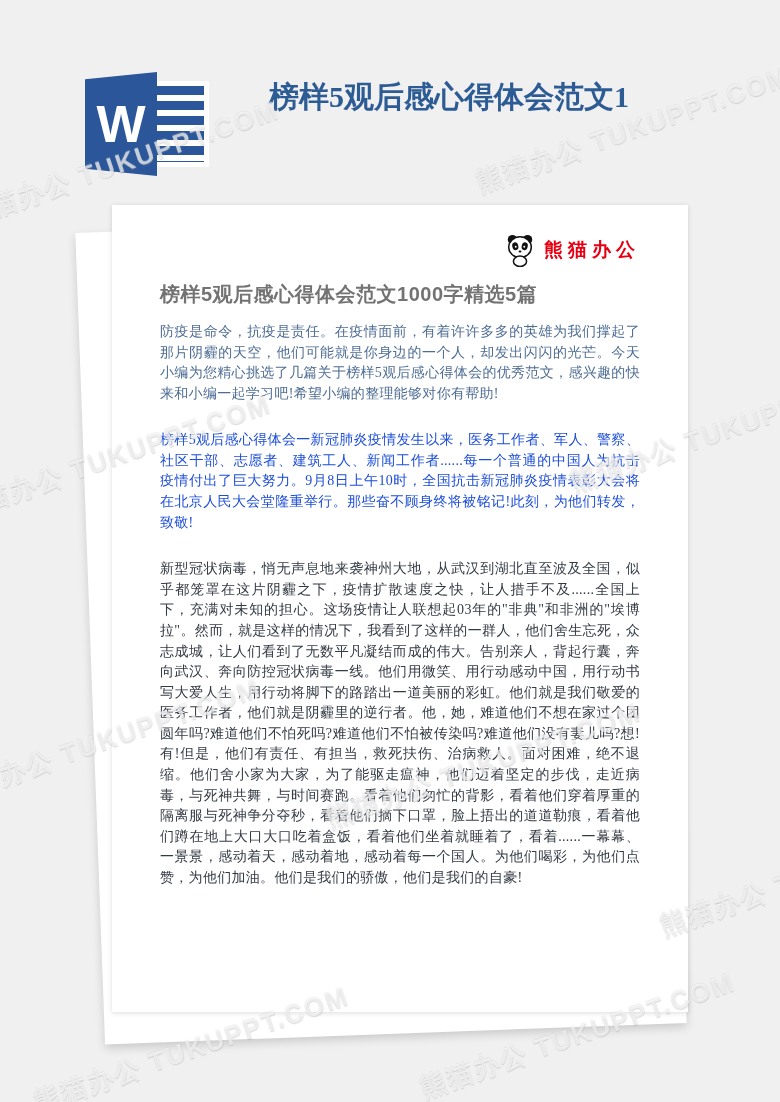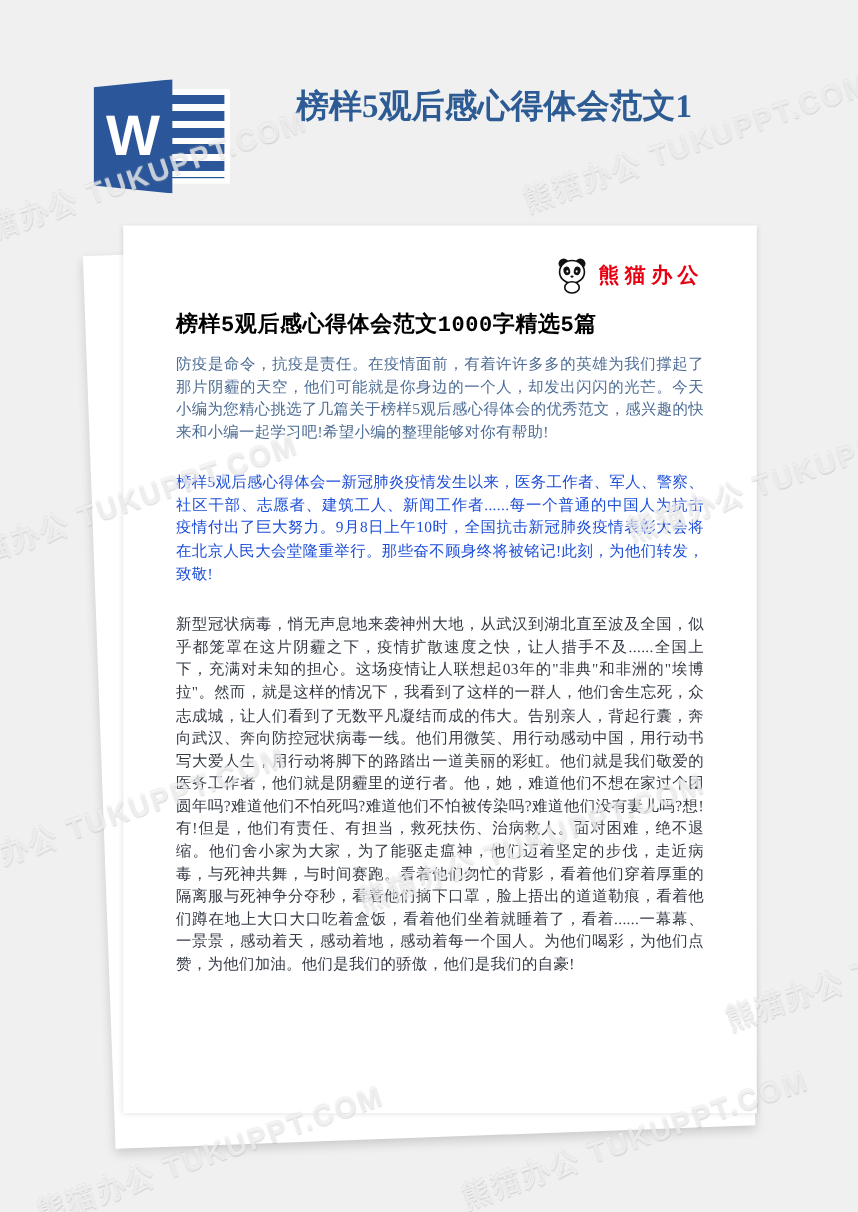--- a/index.html
+++ b/index.html
@@ -23,22 +23,22 @@
   
   .paper{position:absolute;background:#ffffff;}
   .paper-back{left:90px;top:222px;width:582px;height:812px;transform:rotate(-2.1deg);
        box-shadow:0 4px 10px rgba(0,0,0,0.16);z-index:1;}
   .paper-main{left:112px;top:205px;width:576px;height:807px;z-index:2;
        box-shadow:0 1px 5px rgba(0,0,0,0.14);box-sizing:border-box;padding:26px 48px 0;}
 
   
   .brand{display:flex;justify-content:flex-end;align-items:center;gap:8px;height:38px;}
   .brand-name{font-weight:700;font-size:19px;letter-spacing:5px;font-family:"Liberation Sans",sans-serif;}
-  .doc-title{margin:12px 0 0;font-size:20px;letter-spacing:0.5px;color:#000000;
-       font-family:Liberation Mono, monospace;font-weight:700;}
+  .doc-title{margin:12px 0 0;font-size:20px;letter-spacing:0.5px;color:#737373;
+       font-family:Liberation Sans, sans-serif;font-weight:700;}
   .para{margin:26px 0 0;font-size:14px;line-height:1.47;letter-spacing:0.3px;text-align:justify;
        font-family:"Liberation Serif","DejaVu Serif",serif;}
   .para.first{margin-top:14px;}
 
   
   .wm-layer{position:absolute;inset:0;z-index:5;pointer-events:none;}
   .wm{position:absolute;white-space:nowrap;transform:rotate(-19deg);
        font-weight:700;font-size:26px;letter-spacing:2px;
        color:rgba(255,255,255,0.62);
        text-shadow:0 1px 1px rgba(150,150,150,0.35),0 -1px 1px rgba(195,195,195,0.28);}

